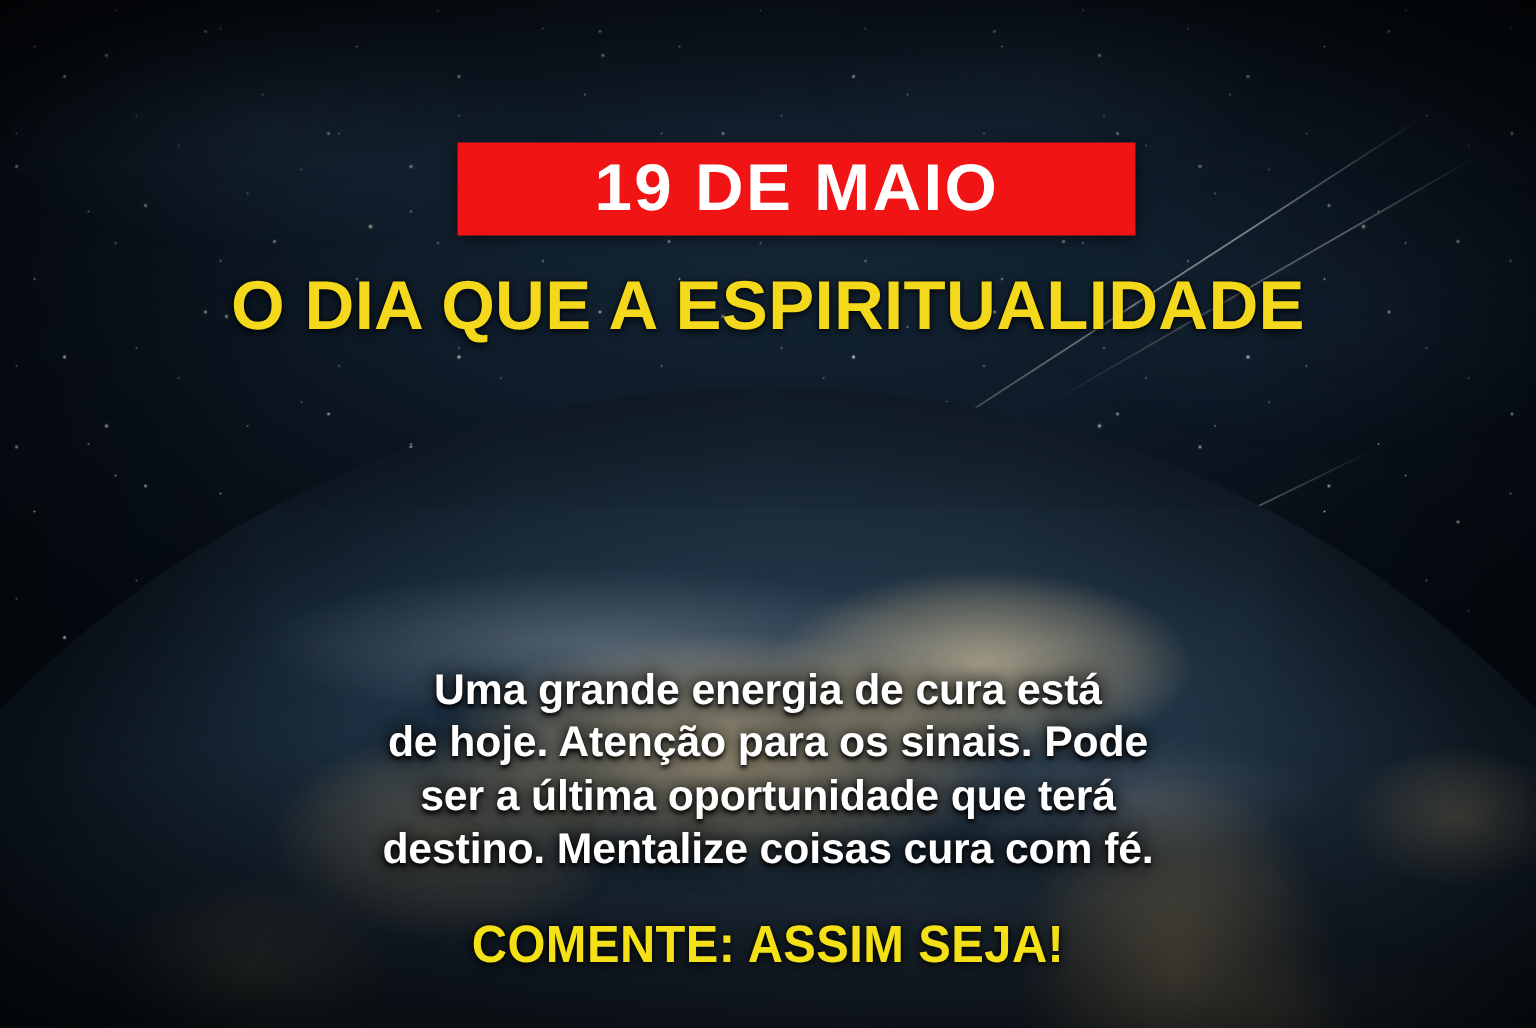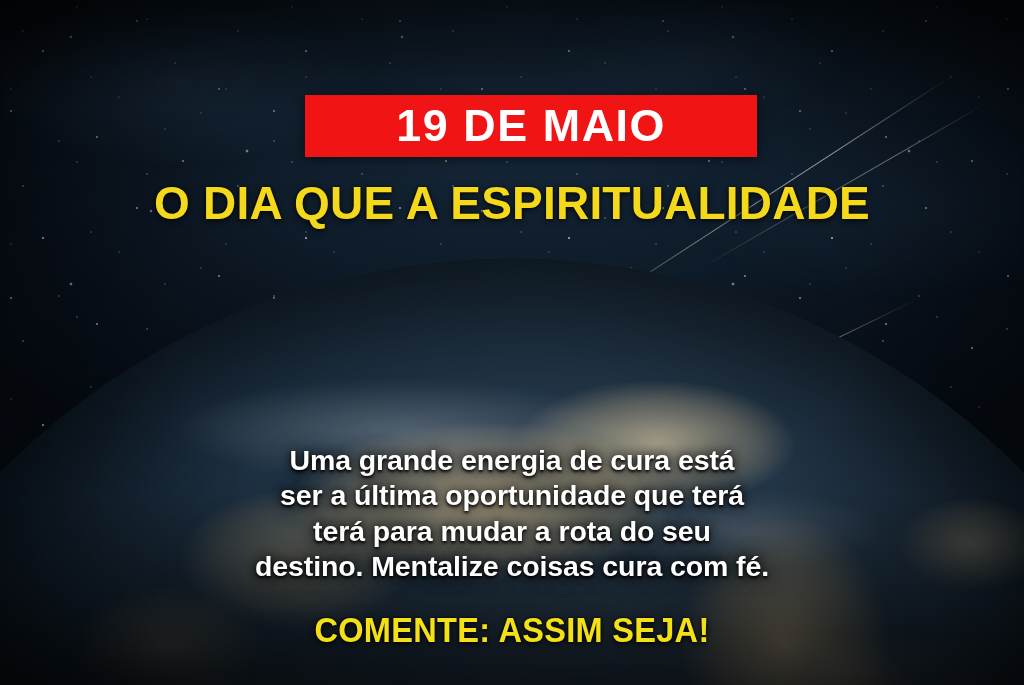--- a/index.html
+++ b/index.html
@@ -301,21 +301,21 @@
     <div class="date-banner">
       <span>19 DE MAIO</span>
     </div>
 
     <div class="headline">
       <span class="l1">O DIA QUE A ESPIRITUALIDADE</span>
     </div>
 
     <div class="body-copy">
       <span>Uma grande energia de cura está</span>
+      <span>de hoje. Atenção para os sinais. Pode</span>
       <span>ser a última oportunidade que terá</span>
-      <span>terá para mudar a rota do seu</span>
       <span>destino. Mentalize coisas cura com fé.</span>
     </div>
 
     <div class="cta">COMENTE: ASSIM SEJA!</div>
 
   </div>
 </div>
 
 </body></html>

